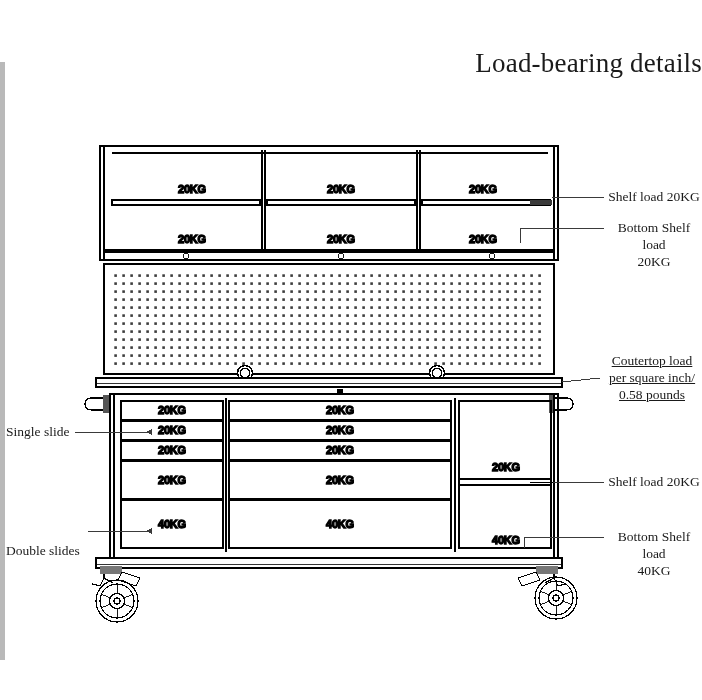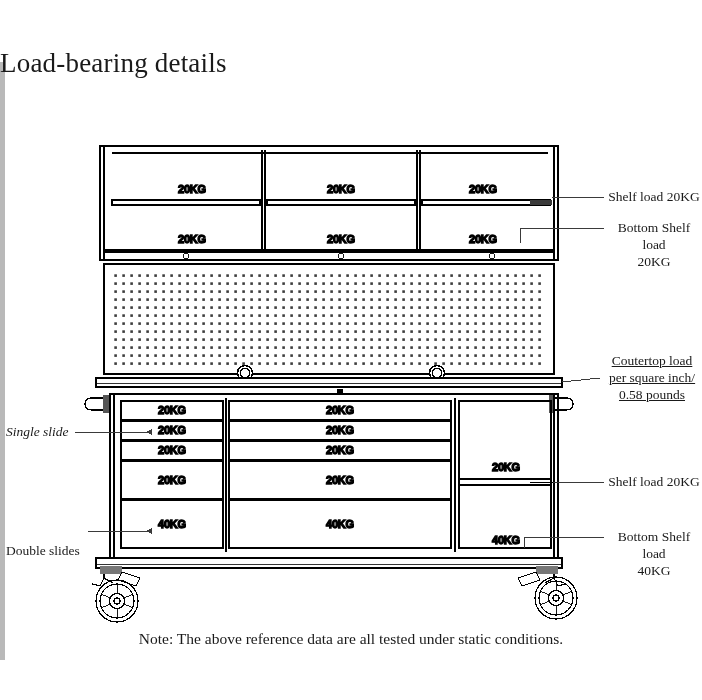--- a/index.html
+++ b/index.html
@@ -13,21 +13,21 @@
   #stage{position:absolute;inset:0;width:702px;height:700px;}
 
   
   .edge-strip{
     position:absolute;left:0;top:62px;width:5px;height:598px;
     background:#b9b9b9;
   }
 
   .title{
     position:absolute;left:0;top:48px;width:702px;
-    text-align:left;
+    text-align:right;
     font-family:"Liberation Serif", serif;
     font-size:27px;color:#1a1a1a;letter-spacing:.2px;
   }
   .note{
     position:absolute;left:0;top:630px;width:702px;
     text-align:center;
     font-family:"Liberation Serif", serif;
     font-size:15.5px;color:#1a1a1a;
   }
 
@@ -269,19 +269,18 @@
 
   <div class="anno right" style="left:602px;top:352px;width:100px;text-decoration:underline;">Coutertop load
 per square inch/
 0.58 pounds</div>
 
   <div class="anno right" style="left:606px;top:473px;width:96px;">Shelf load 20KG</div>
 
   <div class="anno right" style="left:606px;top:528px;width:96px;">Bottom Shelf load
 40KG</div>
 
-  <div class="anno left" style="left:6px;top:423px;width:80px;font-style:italic;">Single slide</div>
+  <div class="anno left" style="left:6px;top:423px;width:80px;">Single slide</div>
 
   <div class="anno left" style="left:6px;top:542px;width:86px;">Double slides</div>
 
-  <div class="note">Note: The above reference data are all tested under static conditions.</div>
 
 </div>
 
 </body></html>

